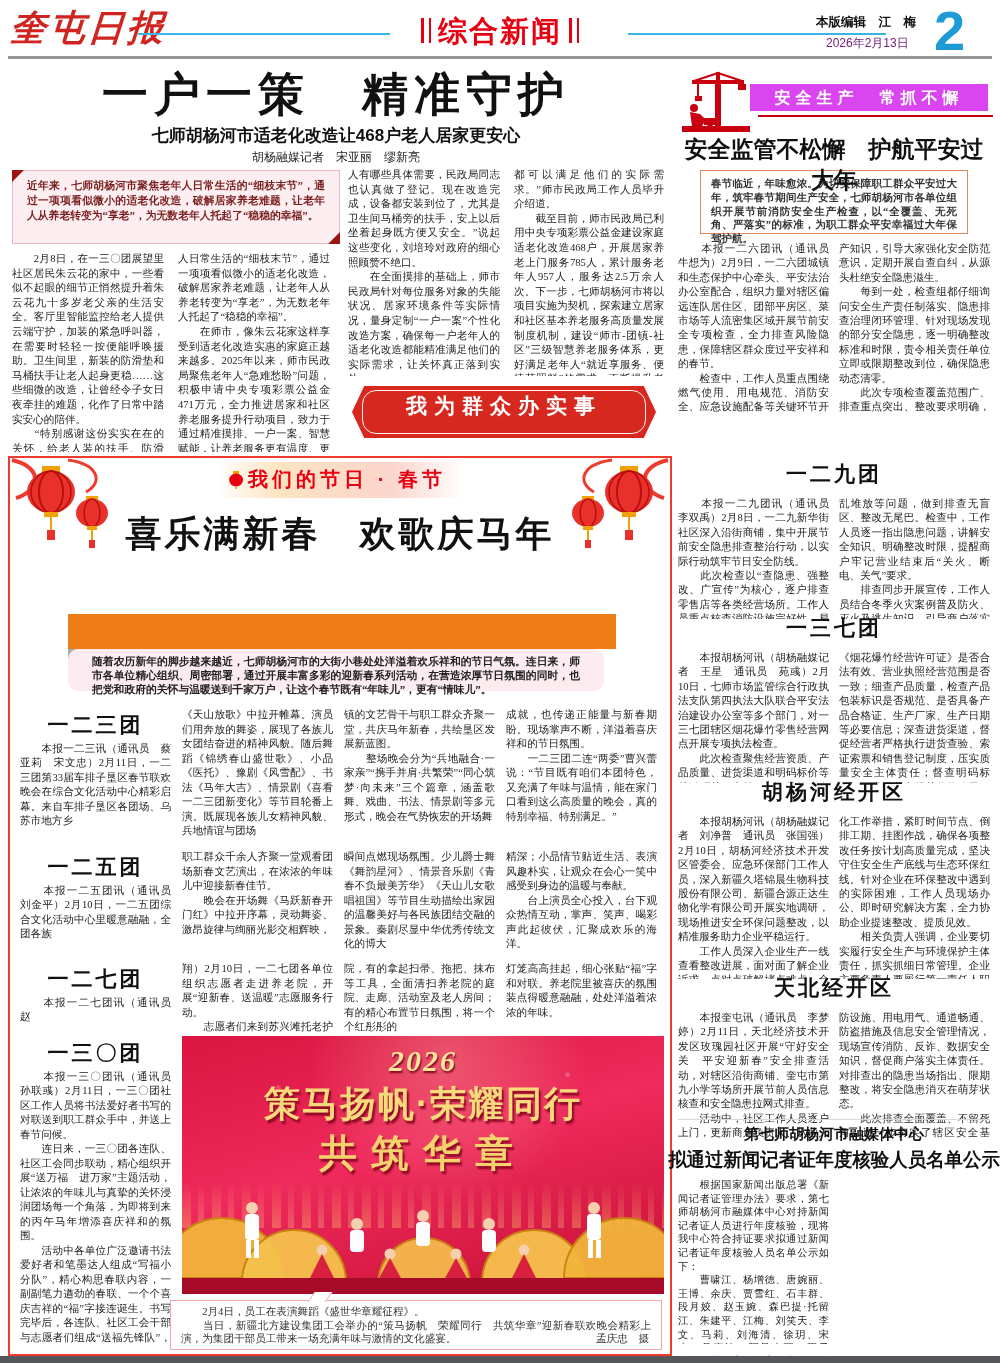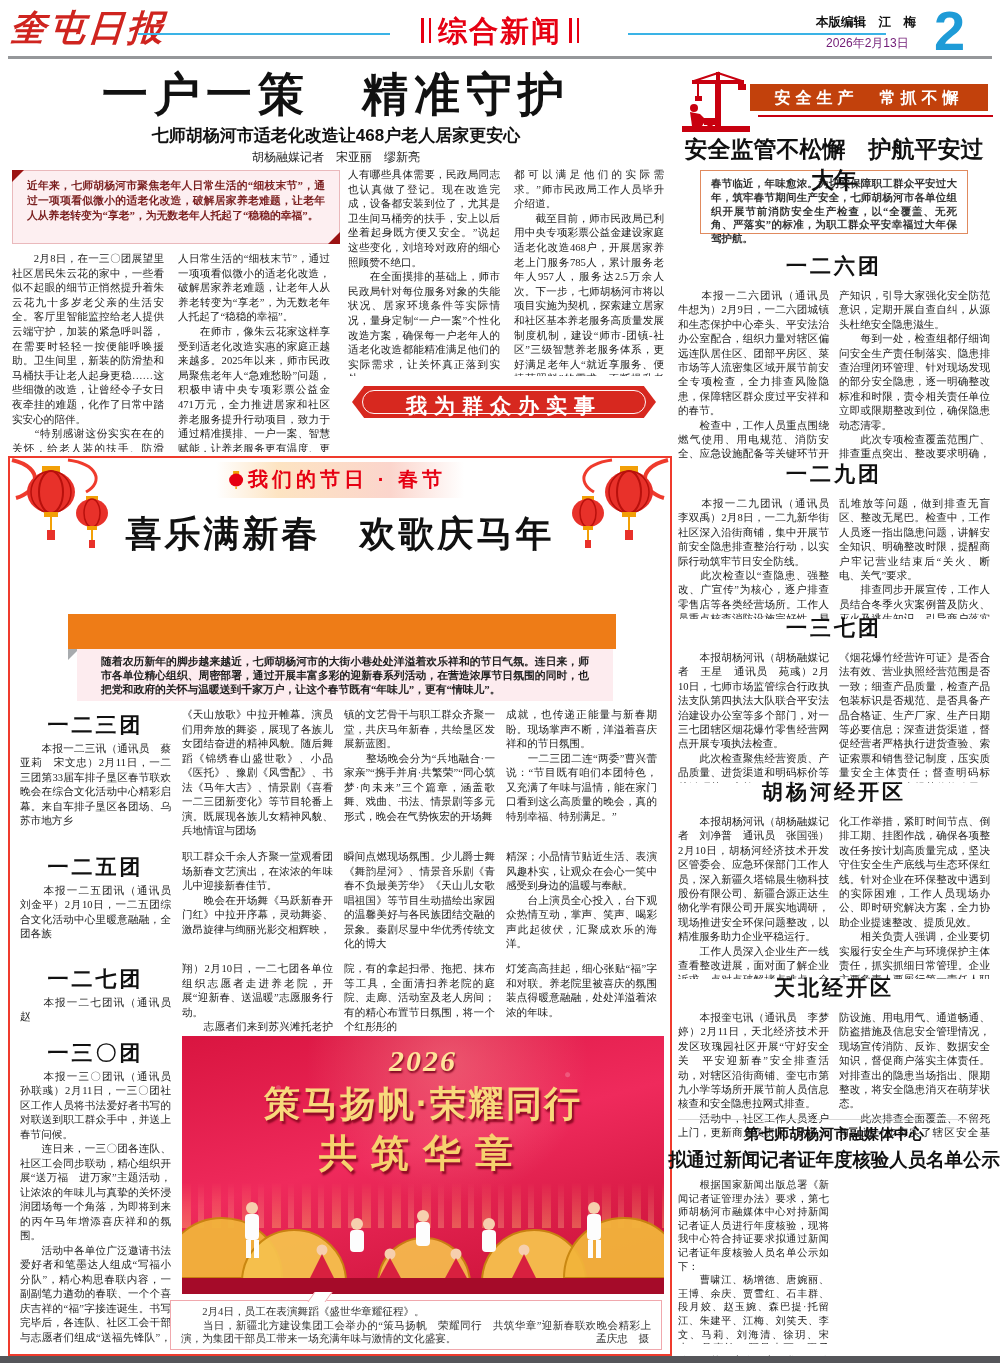--- a/index.html
+++ b/index.html
@@ -34,21 +34,21 @@
   .ma-by{left:0;top:149px;width:672px;text-align:center;font-size:12px;color:#222;}
   .lead-box{left:12px;top:170px;width:328px;height:74px;background:#fdeff1;
             border:1px solid #eab9bc;box-sizing:border-box;padding:7px 14px;}
   .lead-box:before{content:"";position:absolute;left:-1px;top:-1px;
       border-top:12px solid #9b1313;border-right:12px solid transparent;}
   .lead-box:after{content:"";position:absolute;right:-1px;bottom:-1px;
       border-bottom:12px solid #9b1313;border-left:12px solid transparent;}
   .lead-text{font-size:10.8px;line-height:14.8px;font-weight:bold;color:#7a1f1f;
              text-align:justify;}
   .ma-col{width:152px;font-size:10.6px;line-height:14.6px;}
-  .badge{left:352px;top:386px;width:304px;height:32px;background:#d7281f;
+  .badge{left:352px;top:386px;width:304px;height:52px;background:#d7281f;
          clip-path:polygon(0 50%,4% 0,96% 0,100% 50%,96% 100%,4% 100%);}
   .badge-inner{position:absolute;left:10px;right:10px;top:4px;bottom:4px;
          border:1.5px solid rgba(255,255,255,.95);border-radius:14px;
          color:#fff;font-weight:bold;font-size:21px;letter-spacing:7px;
          text-align:center;line-height:29px;font-family:"Liberation Sans",sans-serif;}
 
   
   .fest{left:8px;top:456px;width:664px;height:900px;border:2px solid #ef3b2d;
         box-sizing:border-box;background:#fff;}
   .lant{top:0px;width:112px;height:96px;}
@@ -56,22 +56,22 @@
   .lant.r{right:-2px;transform:scaleX(-1);}
   .fest-banner{left:50%;transform:translateX(-50%);top:4px;padding:4px 18px 5px 12px;
         background:linear-gradient(90deg,#ffffff,#fde4c2 25%,#fbd5cc 70%,#ffffff);
         color:#e60012;font-weight:bold;font-size:20px;letter-spacing:4px;
         font-family:"Liberation Sans",sans-serif;white-space:nowrap;}
   .fest-head{left:0;top:52px;width:100%;text-align:center;font-weight:bold;
         font-size:36px;letter-spacing:3px;color:#111;}
   .orange-bar{left:58px;top:156px;width:548px;height:35px;background:#ee7c17;}
   .fold{left:58px;top:191px;width:0;height:0;border-top:11px solid #a8abae;
         border-right:11px solid transparent;}
-  .fest-lead{left:67px;top:191px;width:536px;height:52px;background:#fdecef;
-        box-sizing:border-box;padding:5px 24px;}
+  .fest-lead{left:58px;top:191px;width:536px;height:42px;background:#fdecef;
+        box-sizing:border-box;padding:5px 24px;border-radius:10px;}
   .fest-lead .lt{font-size:10.8px;line-height:14.2px;color:#222;font-weight:bold;
         text-align:justify;}
   .fest-rows{left:10px;top:250px;width:644px;}
   .frow{display:flex;gap:11px;}
   .frow .fcol{width:151px;font-size:10.6px;line-height:14.5px;}
   .r1{height:142px;} .r2{height:112px;} .r3{height:80px;}
   .sec-title{font-family:"Liberation Sans",sans-serif;font-weight:bold;font-size:21px;
         letter-spacing:3px;text-align:center;margin:10px 0 9px;color:#111;}
   .fest-bottom{left:10px;top:578px;width:644px;display:flex;gap:11px;}
   .fb-col{width:151px;font-size:10.6px;line-height:14.5px;height:316px;}
@@ -99,21 +99,21 @@
   .dancers{position:absolute;left:0;bottom:10px;width:100%;height:118px;}
   .caption{left:160px;top:842px;width:492px;height:50px;border:1px solid #f0a8ad;
      box-sizing:border-box;padding:4px 10px 2px;background:#fff;}
   .cap-point{position:absolute;left:140px;top:-9px;width:16px;height:10px;background:#fff;
      border-left:1px solid #f0a8ad;border-right:1px solid #f0a8ad;transform:skewX(-35deg);}
   .cap-text{font-size:10.6px;line-height:13.6px;color:#333;text-align:justify;}
   .cap-credit{position:absolute;right:12px;bottom:3px;font-size:10.6px;color:#333;}
 
   
   .sb-icon{left:682px;top:70px;width:68px;height:62px;}
-  .sb-bar{left:750px;top:84px;width:238px;height:27px;background:#c2410c;color:#fff;
+  .sb-bar{left:750px;top:84px;width:238px;height:27px;background:#d946ef;color:#fff;
      font-family:"Liberation Sans",sans-serif;font-weight:bold;font-size:16px;
      letter-spacing:5px;text-align:center;line-height:27px;}
   .sb-bar:after{content:"";position:absolute;left:8px;right:-5px;bottom:-6px;
      height:2px;background:#c8000f;}
   .sf-head{left:678px;top:134px;width:312px;text-align:center;font-weight:bold;
      font-size:23px;color:#111;font-family:"Liberation Sans",sans-serif;}
   .sf-lead{left:700px;top:170px;width:268px;height:64px;border:1px solid #e08a5e;
      box-sizing:border-box;padding:6px 10px;}
   .sf-lead .lt{font-size:10.5px;line-height:13.8px;color:#333;font-weight:bold;
      text-align:justify;}
@@ -344,21 +344,20 @@
       <circle cx="28" cy="57" r="3"></circle>
     </g>
   </svg>
   <div class="abs sb-bar">安全生产　常抓不懈</div>
   <div class="abs sf-lead">
     <div class="lt">春节临近，年味愈浓。为切实保障职工群众平安过大年，筑牢春节期间生产安全，七师胡杨河市各单位组织开展节前消防安全生产检查，以“全覆盖、无死角、严落实”的标准，为职工群众平安幸福过大年保驾护航。</div>
   </div>
   <div class="abs sf-head">安全监管不松懈　护航平安过大年</div>
 
   <div class="abs rc-sec s1">
-    <div class="sec-title">一二六团</div>
     <div class="rc-cols">
       <div class="rc-col just pre clip">　　本报一二六团讯（通讯员　牛想为）2月9日，一二六团城镇和生态保护中心牵头、平安法治办公室配合，组织力量对辖区偏远连队居住区、团部平房区、菜市场等人流密集区域开展节前安全专项检查，全力排查风险隐患，保障辖区群众度过平安祥和的春节。
 　　检查中，工作人员重点围绕燃气使用、用电规范、消防安全、应急设施配备等关键环节开展拉网式排查，不放过任何一处细节。同时，现场向居民、商户普及安全生</div>
       <div class="rc-col just pre clip">产知识，引导大家强化安全防范意识，定期开展自查自纠，从源头杜绝安全隐患滋生。
 　　每到一处，检查组都仔细询问安全生产责任制落实、隐患排查治理闭环管理、针对现场发现的部分安全隐患，逐一明确整改标准和时限，责令相关责任单位立即或限期整改到位，确保隐患动态清零。
 　　此次专项检查覆盖范围广、排查重点突出、整改要求明确，及时排查化解了一批潜在安全风险，进一步压实了安全主体责任，为辖区职工群众度过平安祥和的节日筑牢了坚实防线。</div>
     </div>
   </div>
 
   <div class="abs rc-sec s2">

